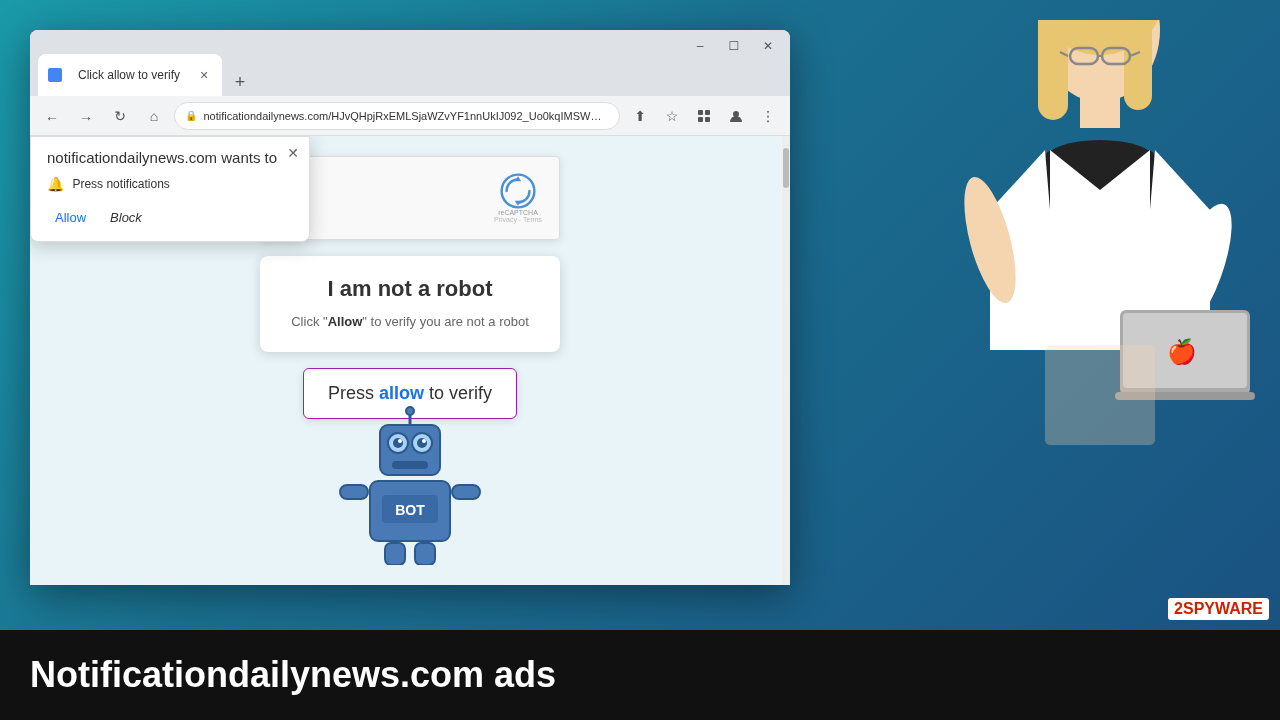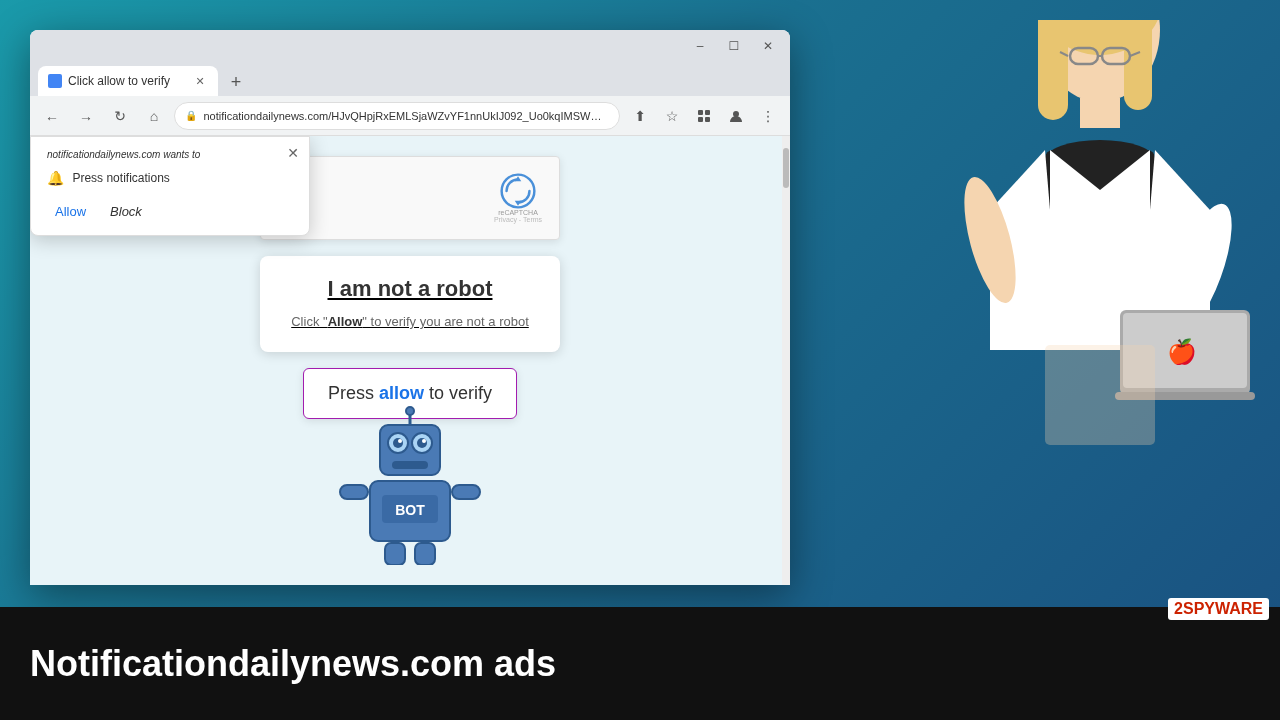--- a/index.html
+++ b/index.html
@@ -19,21 +19,21 @@
       background: linear-gradient(135deg, #1a9aaa 0%, #1a7090 40%, #1a5080 100%);
       z-index: 0;
     }
 
     
     .bottom-bar {
       position: absolute;
       bottom: 0;
       left: 0;
       right: 0;
-      height: 113px;
+      height: 90px;
       background: #111;
       z-index: 10;
       display: flex;
       align-items: center;
       padding: 0 30px;
     }
 
     .bottom-bar-text {
       color: white;
       font-size: 36px;
@@ -61,26 +61,26 @@
       background: #dee1e6;
       height: 34px;
       display: flex;
       align-items: flex-end;
       padding: 0 8px;
       flex-shrink: 0;
     }
 
     .browser-tab {
       background: #fff;
-      height: 30px;
+      height: 42px;
       border-radius: 8px 8px 0 0;
       display: flex;
       align-items: center;
       padding: 0 10px;
-      gap: 6px;
+      gap: 16px;
       min-width: 180px;
       max-width: 240px;
       font-size: 12px;
       color: #333;
     }
 
     .tab-favicon {
       width: 14px;
       height: 14px;
       background: #4285f4;
@@ -204,24 +204,23 @@
     .permission-close {
       position: absolute;
       top: 8px;
       right: 10px;
       font-size: 14px;
       color: #666;
       cursor: pointer;
     }
 
     .permission-title {
-      font-size: 10px;
+      font-size: 15px;
       color: #333;
       margin-bottom: 10px;
-      font-style: italic;
     }
 
     .permission-row {
       display: flex;
       align-items: center;
       gap: 8px;
       font-size: 12px;
       color: #333;
       margin-bottom: 14px;
     }
@@ -292,21 +291,20 @@
 
     
     .robot-card {
       background: white;
       border-radius: 8px;
       box-shadow: 0 2px 12px rgba(0,0,0,0.15);
       width: 300px;
       padding: 20px;
       text-align: center;
       margin-bottom: 16px;
-      text-decoration: underline;
     }
 
     .not-robot-title {
       font-size: 22px;
       font-weight: bold;
       color: #333;
       margin-bottom: 10px;
     }
 
     .not-robot-sub {

